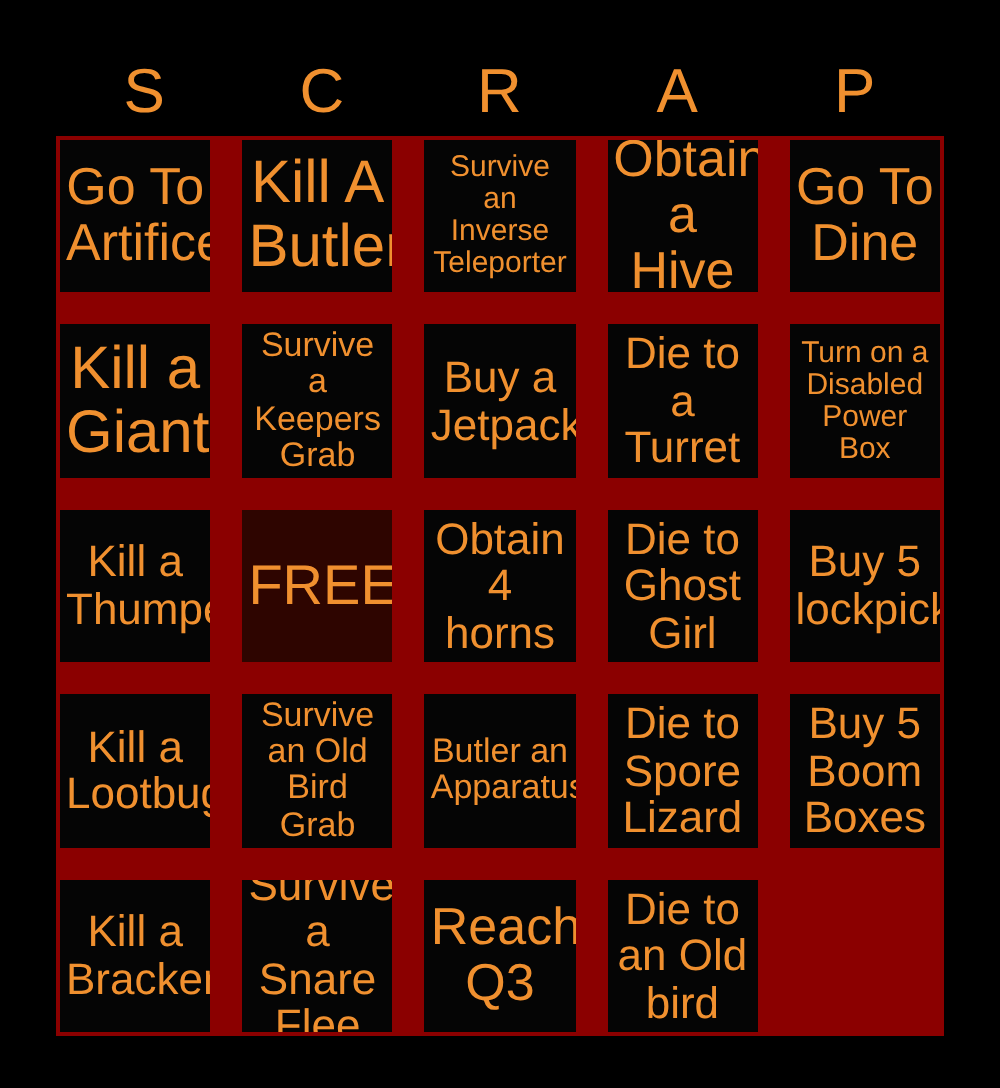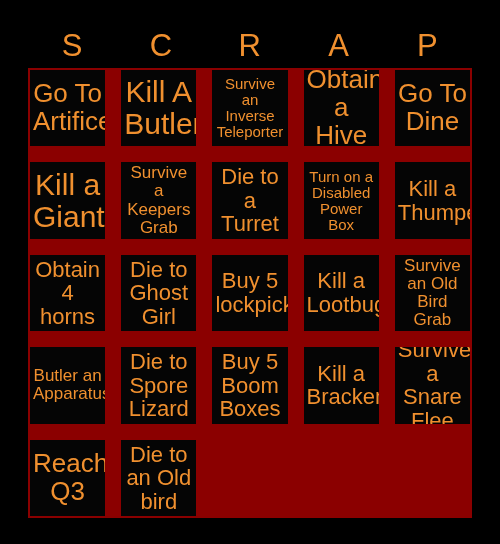--- a/index.html
+++ b/index.html
@@ -122,34 +122,41 @@
       <div class="cell fs-xl">
         <span class="cell-text">Kill a
 Giant</span>
       </div>
       <div class="cell fs-sm">
         <span class="cell-text">Survive a
 Keepers
 Grab</span>
       </div>
       <div class="cell fs-md">
+        <span class="cell-text">Buy a
+Jetpack</span>
+      </div>
+      <div class="cell fs-md">
         <span class="cell-text">Die to
 a
 Turret</span>
       </div>
       <div class="cell fs-xs">
         <span class="cell-text">Turn on a
 Disabled
 Power
 Box</span>
       </div>
       <div class="cell fs-md">
         <span class="cell-text">Kill a
 Thumper</span>
       </div>
+      <div class="cell fs-free free-cell">
+        <span class="cell-text">FREE</span>
+      </div>
       <div class="cell fs-md">
         <span class="cell-text">Obtain
 4 horns</span>
       </div>
       <div class="cell fs-md">
         <span class="cell-text">Die to
 Ghost
 Girl</span>
       </div>
       <div class="cell fs-md">

